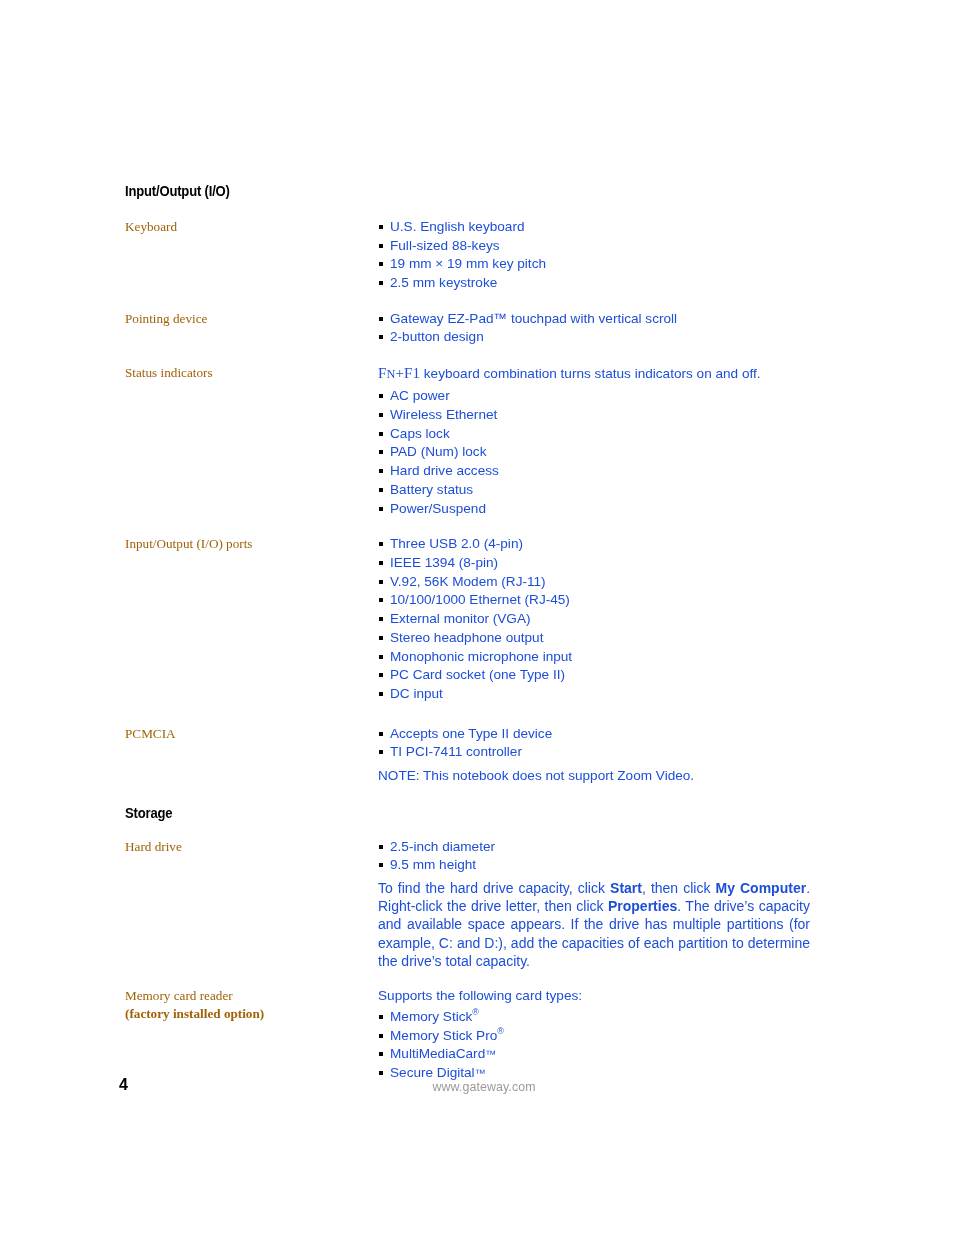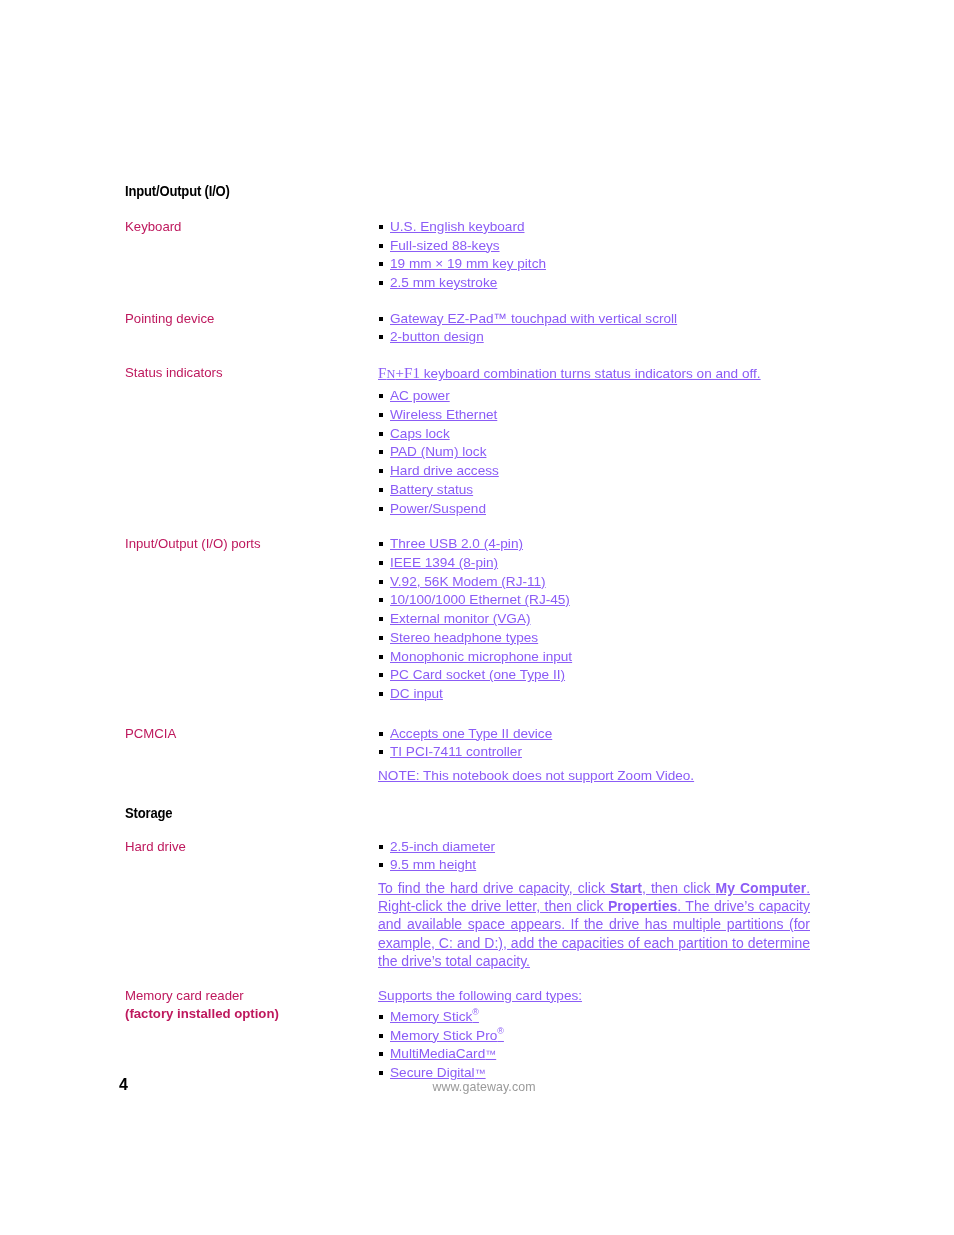--- a/index.html
+++ b/index.html
@@ -55,33 +55,33 @@
   .row {
     display: flex;
     align-items: flex-start;
     margin-bottom: 17px;
   }
   .row-label {
     width: 253px;
     flex: 0 0 253px;
     font-size: 13.2px;
     line-height: 18.5px;
-    color: #be185d;
+    color: #a16207;
     padding-top: 0px;
+    font-family: Liberation Serif, serif;
   }
   .row-label .bold-line {
     font-weight: bold;
   }
   .row-body {
     flex: 1 1 auto;
     font-size: 13.6px;
     line-height: 18.2px;
-    color: #8b5cf6;
+    color: #1d4ed8;
     padding-top: 0px;
-    text-decoration: underline;
   }
 
   
   ul.bullets {
     list-style: none;
     margin: 0;
     padding: 0;
   }
   ul.bullets li {
     position: relative;
@@ -218,21 +218,21 @@
 
     <div class="row" style="margin-bottom:21px;">
       <div class="row-label">Input/Output (I/O) ports</div>
       <div class="row-body">
         <ul class="bullets">
           <li>Three USB 2.0 (4-pin)</li>
           <li>IEEE 1394 (8-pin)</li>
           <li>V.92, 56K Modem (RJ-11)</li>
           <li>10/100/1000 Ethernet (RJ-45)</li>
           <li>External monitor (VGA)</li>
-          <li>Stereo headphone types</li>
+          <li>Stereo headphone output</li>
           <li>Monophonic microphone input</li>
           <li>PC Card socket (one Type II)</li>
           <li>DC input</li>
         </ul>
       </div>
     </div>
 
     <div class="row" style="margin-bottom:0;">
       <div class="row-label">PCMCIA</div>
       <div class="row-body">

